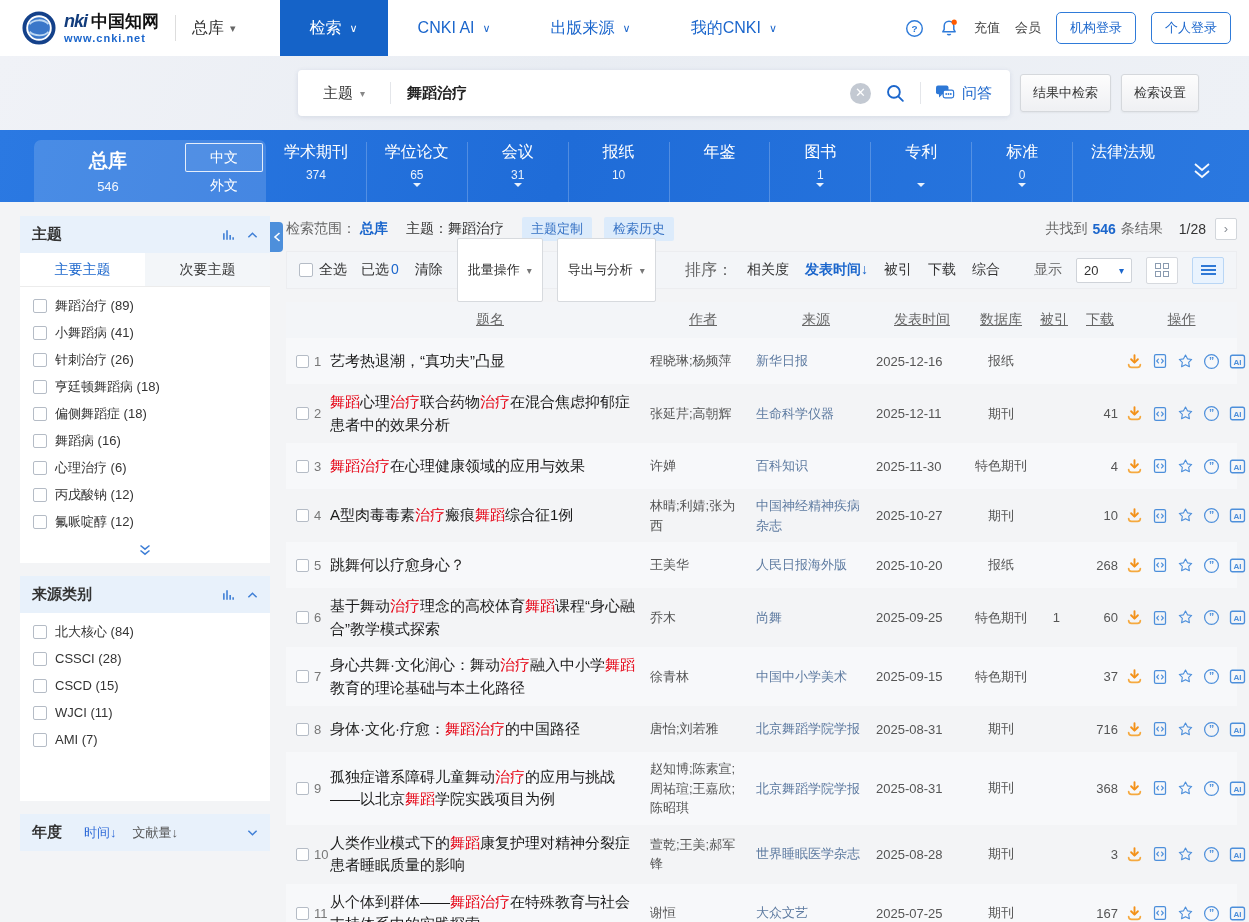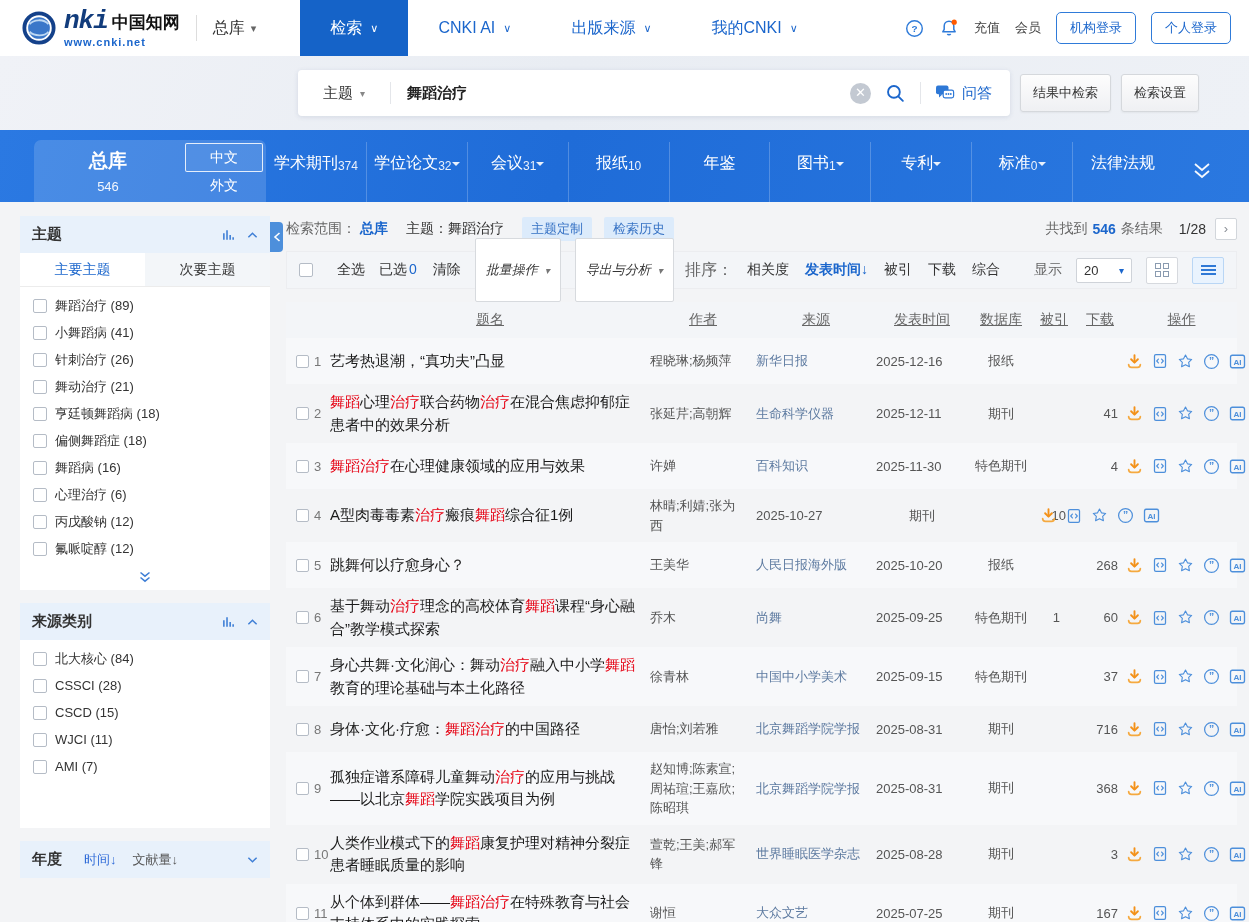--- a/index.html
+++ b/index.html
@@ -4,21 +4,21 @@
 <style>
   * { box-sizing: border-box; margin: 0; padding: 0; }
   html,body { width:1249px; height:922px; overflow:hidden; }
   body { font-family:"Liberation Sans","DejaVu Sans",sans-serif; background:#f3f4f6; color:#333; }
 
   
   .hdr { height:56px; background:#fff; display:flex; align-items:center; padding:0 18px 0 22px; }
   .logo { display:flex; align-items:center; gap:8px; cursor:pointer; }
   .logo-txt { display:flex; flex-direction:column; line-height:1; }
   .logo-row1 { display:flex; align-items:baseline; gap:4px; }
-  .logo-letters { font-weight:bold; font-style:italic; font-size:26px; color:#123c7c; letter-spacing:-1px;font-family:Liberation Mono, monospace; }
+  .logo-letters { font-weight:bold; font-style:italic; font-size:18px; color:#123c7c; letter-spacing:-1px; }
   .logo-name { font-weight:bold; font-size:17px; color:#111; }
   .logo-url { font-size:11px; font-weight:bold; color:#1b66cc; letter-spacing:1px; margin-top:3px; }
   .hdr-div { width:1px; height:26px; background:#ddd; margin:0 16px; }
   .lib-switch { display:flex; align-items:center; gap:6px; font-size:16px; color:#333; cursor:pointer; }
   .lib-switch .caret { color:#666; font-size:11px; }
   .nav { display:flex; margin-left:44px; height:56px; }
   .nav-item { display:flex; align-items:center; gap:8px; padding:0 30px; font-size:16px; color:#1b66cc; cursor:pointer; }
   .nav-item .caret { font-size:11px; }
   .nav-item.active { background:#1563c8; color:#fff; }
   .hdr-right { margin-left:auto; display:flex; align-items:center; gap:15px; }
@@ -42,21 +42,21 @@
   
   .dbband { height:72px; background:linear-gradient(105deg,#2b79e2 0%,#1f6cd8 45%,#2a78e0 100%); display:flex; padding:10px 18px 0 34px; }
   .maintab { width:232px; height:62px; border-radius:7px 7px 0 0; background:rgba(255,255,255,.15); display:flex; }
   .maintab-left { flex:1; display:flex; flex-direction:column; align-items:center; justify-content:center; color:#fff; cursor:pointer; }
   .maintab-left .t { font-size:19px; font-weight:bold; }
   .maintab-left .c { font-size:13px; margin-top:5px; color:rgba(255,255,255,.92); }
   .langcol { width:84px; display:flex; flex-direction:column; padding:3px; }
   .lang { flex:1; display:flex; align-items:center; justify-content:center; color:#fff; font-size:14px; cursor:pointer; }
   .lang.cn { border:1px solid rgba(255,255,255,.85); border-radius:2px; background:rgba(255,255,255,.06); }
   .dbtabs { flex:1; display:flex; margin-top:2px; }
-  .dbtab { flex:1; display:flex; align-items:center; justify-content:center; color:#fff; cursor:pointer; border-left:1px solid rgba(255,255,255,.22); padding-bottom:18px; }
+  .dbtab { flex:1; display:flex; flex-direction:column; align-items:center; color:#fff; cursor:pointer; border-left:1px solid rgba(255,255,255,.22); padding-bottom:18px; }
   .dbtab:first-child { border-left:none; }
   .dbtab .l { font-size:16px; }
   .dbtab .c { font-size:12px; margin-top:5px; min-height:13px; color:rgba(255,255,255,.9); }
   .dbtab .tri { width:0; height:0; border-left:4px solid transparent; border-right:4px solid transparent; border-top:4px solid rgba(255,255,255,.9); margin-top:2px; }
   .band-more { width:58px; display:flex; align-items:center; justify-content:center; color:#fff; cursor:pointer; }
 
   
   .main { display:flex; align-items:flex-start; }
   .sidebar { width:250px; margin:14px 10px 0 20px; position:relative; flex:none; }
   .collapse-handle { position:absolute; right:-13px; top:6px; width:13px; height:30px; background:#4d8fdb; border-radius:0 4px 4px 0; display:flex; align-items:center; justify-content:center; color:#fff; cursor:pointer; z-index:2; }
@@ -82,25 +82,25 @@
   .crumb .lab { color:#666; }
   .crumb .scope { color:#1b66cc; font-weight:bold; margin:0 18px 0 4px; cursor:pointer; }
   .crumb .topic { color:#333; margin-right:18px; }
   .chipbtn { background:#dcebfb; color:#3672c4; font-size:13px; padding:3px 9px; border-radius:2px; margin-right:12px; cursor:pointer; }
   .crumb-right { margin-left:auto; display:flex; align-items:center; font-size:14px; }
   .found-n { color:#1b66cc; font-weight:bold; margin:0 5px; }
   .pageno { color:#333; margin-left:16px; }
   .nextbtn { width:22px; height:22px; border:1px solid #d2d6db; background:#fff; border-radius:2px; color:#8a8f96; font-size:13px; line-height:20px; text-align:center; margin-left:9px; cursor:pointer; }
 
   .toolbar { margin-top:9px; height:38px; background:#f3f5f8; border:1px solid #ecedf0; display:flex; align-items:center; padding:0 12px; font-size:13px; }
-  .toolbar .sel-all { display:flex; align-items:center; gap:24px; cursor:pointer; font-size:14px; }
+  .toolbar .sel-all { display:flex; align-items:center; gap:6px; cursor:pointer; font-size:14px; }
   .toolbar .sel-info { margin-left:14px; }
   .toolbar .sel-n { color:#1b66cc; margin:0 2px; }
   .toolbar .clear { margin-left:14px; cursor:pointer; font-size:14px; }
-  .drop-btn { margin-left:14px; background:#fff; border:1px solid #d7dade; border-radius:2px; padding:22px 10px; font-size:13px; color:#333; cursor:pointer; display:flex; align-items:center; gap:7px;font-style:italic; }
+  .drop-btn { margin-left:14px; background:#fff; border:1px solid #d7dade; border-radius:2px; padding:22px 10px; font-size:13px; color:#333; cursor:pointer; display:flex; align-items:center; gap:7px; }
   .drop-btn .caret { font-size:10px; color:#777; }
   .tb-right { margin-left:auto; display:flex; align-items:center; gap:14px; }
   .sort-lab { color:#666; font-size:16px; }
   .sort-item { color:#333; font-size:14px; cursor:pointer; }
   .sort-item.active { color:#1b66cc; font-weight:bold; }
   .show-lab { color:#666; font-size:14px; margin-left:20px; }
   .size-sel { width:56px; height:25px; border:1px solid #cfd3d9; background:#fff; border-radius:2px; display:flex; align-items:center; justify-content:space-between; padding:0 7px; font-size:13px; cursor:pointer; }
   .size-sel .caret { color:#1b66cc; font-size:10px; }
   .view-btn { width:32px; height:27px; border:1px solid #d6d9de; background:#fff; border-radius:2px; display:flex; align-items:center; justify-content:center; cursor:pointer; }
   .view-btn.grid .g { display:grid; grid-template-columns:6px 6px; gap:2px; }
@@ -233,21 +233,21 @@
       <div class="lang">外文</div>
     </div>
   </div>
   <div class="dbtabs" id="db-tabs">
       <div class="dbtab">
         <span class="l">学术期刊</span>
         <span class="c">374</span>
       </div>
       <div class="dbtab">
         <span class="l">学位论文</span>
-        <span class="c">32</span>
+        <span class="c">65</span>
         <span class="tri"></span>
       </div>
       <div class="dbtab">
         <span class="l">会议</span>
         <span class="c">31</span>
         <span class="tri"></span>
       </div>
       <div class="dbtab">
         <span class="l">报纸</span>
         <span class="c">10</span>
@@ -313,24 +313,20 @@
             <input type="checkbox" class="cb" style="">
             <span>舞蹈治疗 (89)</span>
           </div>
           <div class="fitem">
             <input type="checkbox" class="cb" style="">
             <span>小舞蹈病 (41)</span>
           </div>
           <div class="fitem">
             <input type="checkbox" class="cb" style="">
             <span>针刺治疗 (26)</span>
-          </div>
-          <div class="fitem">
-            <input type="checkbox" class="cb" style="">
-            <span>舞动治疗 (21)</span>
           </div>
           <div class="fitem">
             <input type="checkbox" class="cb" style="">
             <span>亨廷顿舞蹈病 (18)</span>
           </div>
           <div class="fitem">
             <input type="checkbox" class="cb" style="">
             <span>偏侧舞蹈症 (18)</span>
           </div>
           <div class="fitem">
@@ -621,20 +617,21 @@
             </span>
           </div>
         </div>
         <div class="rgrid row">
           <div class="numcell">
             <input type="checkbox" class="cb" style="">
             <span>4</span>
           </div>
           <div class="titlecell"><span>A型肉毒毒素</span><span class="hl">治疗</span><span>瘢痕</span><span class="hl">舞蹈</span><span>综合征1例</span></div>
           <div class="authors">林晴;利婧;张为西</div>
+          <div class="source">中国神经精神疾病杂志</div>
           <div class="date">2025-10-27</div>
           <div class="db">期刊</div>
           <div class="cited"></div>
           <div class="dl">10</div>
           <div class="ops">
             <span>
               <svg width="17" height="17" viewBox="0 0 18 18">
                 <path d="M9 2.2v7.2" stroke="#f39119" stroke-width="2" fill="none" stroke-linecap="round"></path>
                 <path d="M5.4 6.6L9 10.2l3.6-3.6" stroke="#f39119" stroke-width="2" fill="none" stroke-linecap="round" stroke-linejoin="round"></path>
                 <path d="M2.8 12.3c0 2 1.1 3 3 3h6.4c1.9 0 3-1 3-3" stroke="#f5a93f" stroke-width="1.8" fill="none" stroke-linecap="round"></path>

